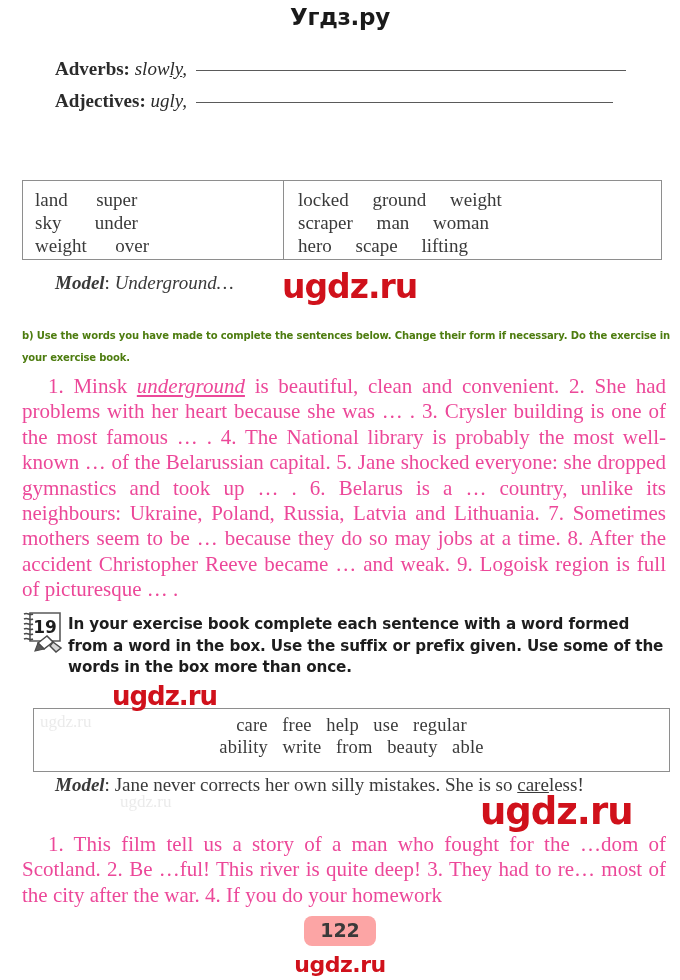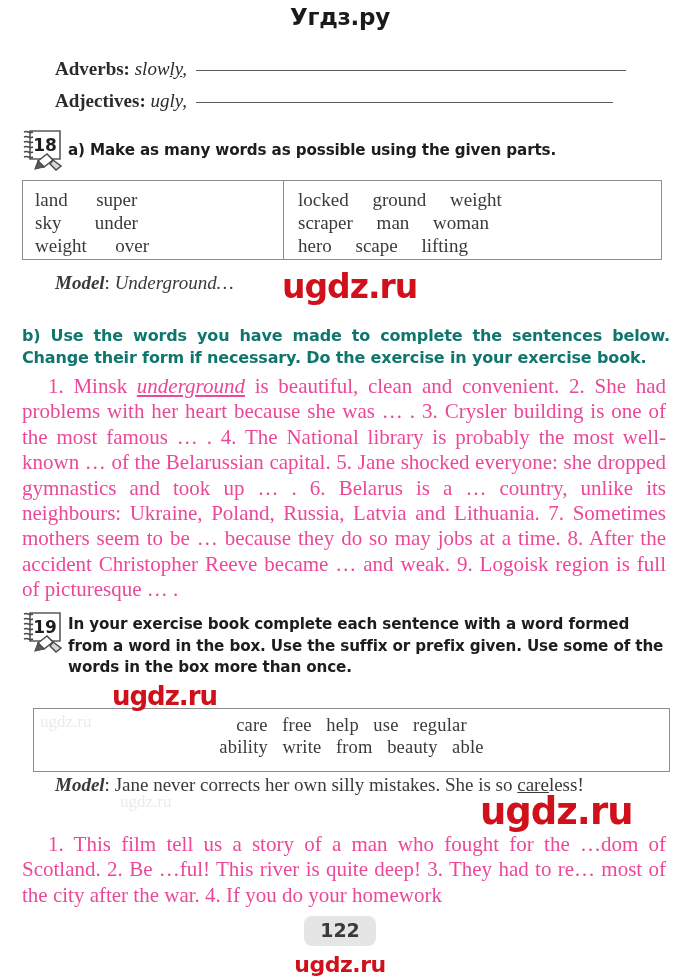--- a/index.html
+++ b/index.html
@@ -184,37 +184,37 @@
   #para-18 { left: 22px; top: 374px; width: 644px; }
   #para-19 { left: 22px; top: 832px; width: 644px; }
 
   
   #ex18b {
     position: absolute;
     left: 22px; top: 325px;
     width: 648px;
     font-family: "DejaVu Sans", sans-serif;
     font-weight: bold;
-    font-size: 16px;
+    font-size: 10px;
     line-height: 21.5px;
-    color: #0f766e;
+    color: #4d7c0f;
     letter-spacing: -0.15px;
     text-align: justify;
     z-index: 4;
   }
 
   
   #page-number {
     position: absolute;
     left: 50%;
     transform: translateX(-50%);
     top: 916px;
     min-width: 48px;
     padding: 3px 12px 5px;
-    background: #e5e5e5;
+    background: #fca5a5;
     border-radius: 8px;
     text-align: center;
     font-family: "DejaVu Sans", sans-serif;
     font-weight: bold;
     font-size: 19px;
     color: #3a3a3a;
     z-index: 5;
   }
 </style>
 </head>
@@ -232,33 +232,20 @@
     <span class="ex"><span>slow</span><u>ly</u><span>,</span></span>
     <span class="rule"></span>
   </div>
 
   <div class="partlist" id="adjectives-line">
     <span class="lbl">Adjectives:</span>
     <span class="ex"><span>ugly</span><span>,</span></span>
     <span class="rule"></span>
   </div>
 
-  <div class="ex-head" id="ex18-head">
-    <div class="note-icon">
-      <svg width="48" height="46" viewBox="0 0 48 46" xmlns="http://www.w3.org/2000/svg">
-        <path d="M10 3 L40 3 L40 31 L24 31 L10 31 Z" fill="#ffffff" stroke="#5a5a5a" stroke-width="1.6"></path>
-        <path d="M4 4 C8 2 9 6 13 4 M4 9 C8 7 9 11 13 9 M4 14 C8 12 9 16 13 14 M4 19 C8 17 9 21 13 19 M4 24 C8 22 9 26 13 24 M4 29 C8 27 9 31 13 29" fill="none" stroke="#4a4a4a" stroke-width="1.5"></path>
-        <text x="25" y="23" font-family="DejaVu Sans, sans-serif" font-size="17" font-weight="bold" fill="#1d1d1d" text-anchor="middle">18</text>
-        <path d="M18 33 L27 26 L33 32 L24 39 Z" fill="#ffffff" stroke="#4a4a4a" stroke-width="1.5"></path>
-        <path d="M33 32 L41 38 L36 42 L30 36 Z" fill="#d8d8d8" stroke="#4a4a4a" stroke-width="1.5"></path>
-        <path d="M18 33 L24 39 L15 41 Z" fill="#5a5a5a" stroke="#4a4a4a" stroke-width="1.2"></path>
-      </svg>
-    </div>
-    <div class="ex-title">a) Make as many words as possible using the given parts.</div>
-  </div>
 
   <div class="wordbox" id="wordbox-18">
     <div class="col col-left">
       <div class="wb-row">land      super</div>
       <div class="wb-row">sky       under</div>
       <div class="wb-row">weight      over</div>
     </div>
     <div class="col col-right">
       <div class="wb-row">locked     ground     weight</div>
       <div class="wb-row">scraper     man     woman</div>

